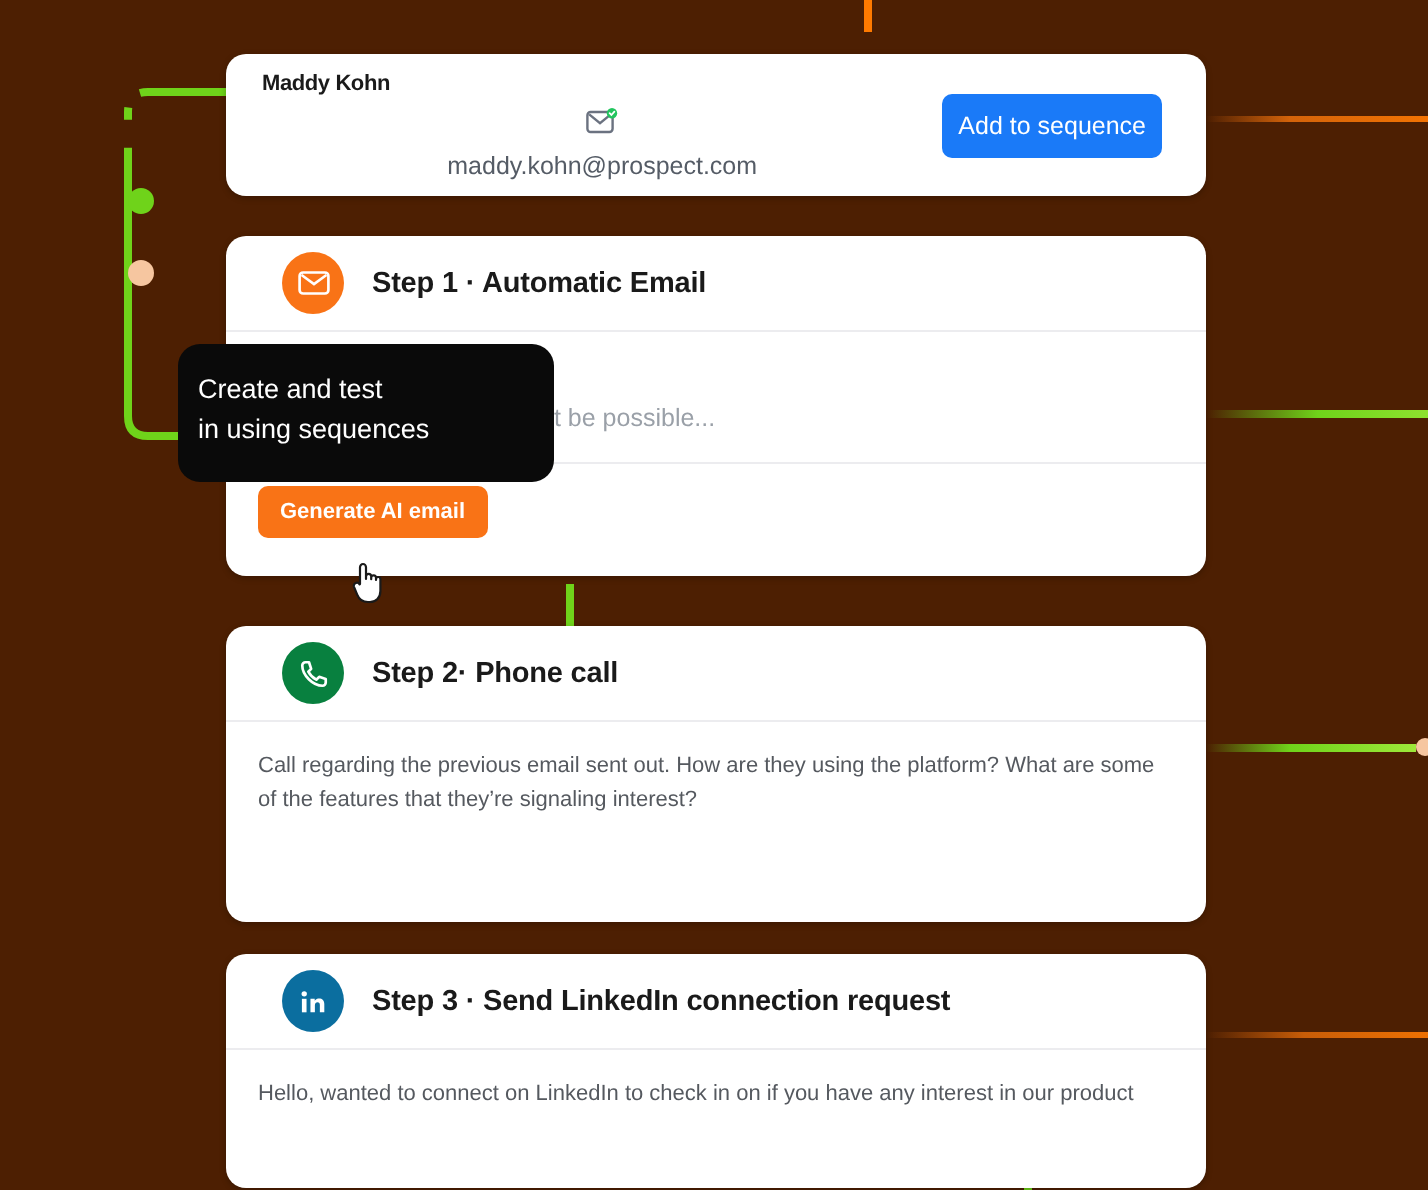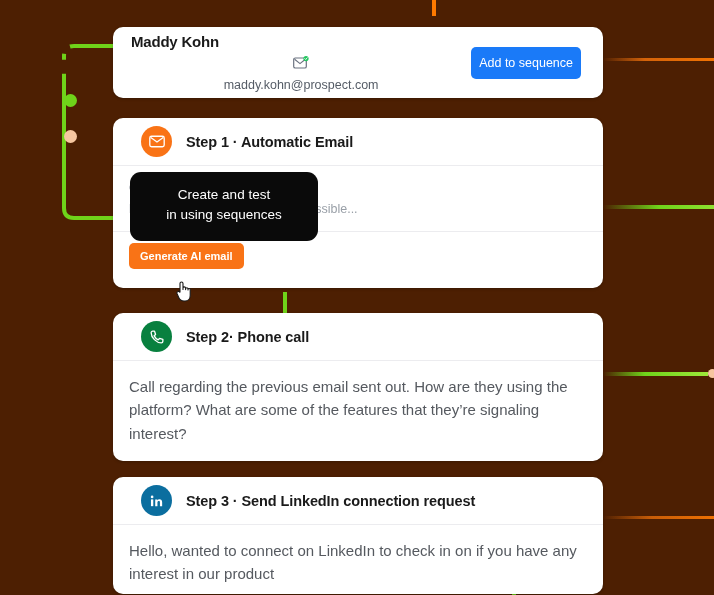--- a/index.html
+++ b/index.html
@@ -79,21 +79,21 @@
   }
 
   
   #contact-card {
     left: 113px; top: 27px; width: 490px; height: 71px;
     display: flex; align-items: center;
     padding: 0 22px 0 18px;
   }
   .contact-left { flex: 1; }
   .contact-name {
-    font-size: 15px; font-weight: bold; color: #1a1a1a;
+    font-size: 11px; font-weight: bold; color: #1a1a1a;
     letter-spacing: -0.2px;
   }
   .contact-email-row {
     display: flex; align-items: center; gap: 8px; margin-top: 6px; flex-direction: column;
   }
   .mail-badge-icon { position: relative; width: 17px; height: 14px; flex: 0 0 auto; }
   .contact-email {
     font-size: 12.5px; color: #555c66;
   }
   .btn-primary {
@@ -133,44 +133,42 @@
 
   .step-body { padding: 14px 16px 0 16px; }
   .body-subject {
     font-size: 12.5px; font-weight: bold; color: #8a8f99;
     margin-bottom: 6px;
   }
   .body-preview {
     font-size: 12.5px; color: #9aa0a8; line-height: 1.45;
   }
   .body-text {
-    font-size: 15px; color: #55595f; line-height: 1.55;
+    font-size: 11px; color: #55595f; line-height: 1.55;
   }
   .step1-footer {
     border-top: 1px solid #ececef;
     padding: 11px 16px; margin-top: 13px;
   }
   .btn-ai {
     background: #f97316; color: #fff; border: none;
     border-radius: 5px; font-size: 11px; font-weight: bold;
     padding: 7px 11px; cursor: pointer;
     font-family: "Liberation Sans", sans-serif;
   }
 
   
   #tooltip {
     position: absolute; left: 89px; top: 172px;
     width: 188px;
     background: #0a0a0a; color: #fff;
     border-radius: 11px;
     padding: 13px 10px 15px 10px;
-    text-align: center;
     font-size: 13.5px; line-height: 1.5;
     z-index: 40;
-    margin-left: 41px;
   }
 
   
   #cursor {
     position: absolute; left: 174px; top: 279px;
     width: 20px; height: 24px; z-index: 60;
     pointer-events: none;
   }
 </style>
 </head>

